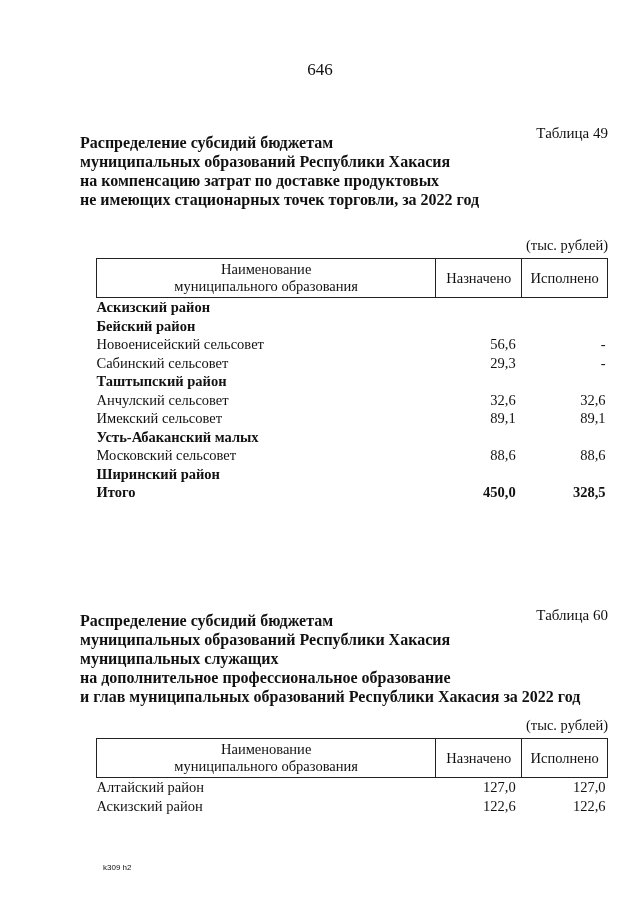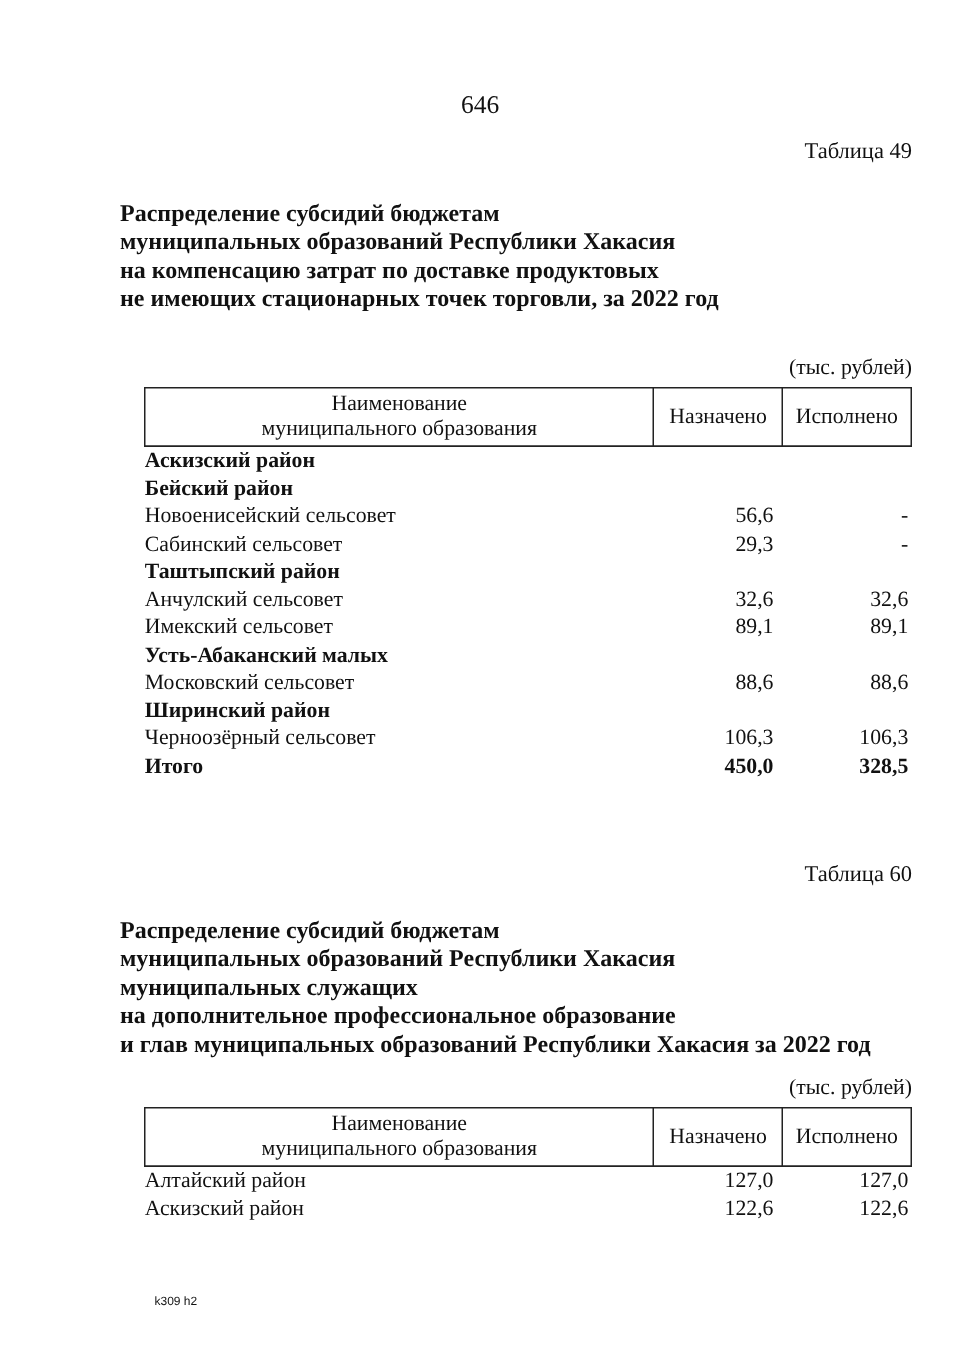--- a/index.html
+++ b/index.html
@@ -1,19 +1,19 @@
 <!DOCTYPE html>
 <html><head>
   <meta charset="utf-8">
   <style>
     html, body { margin: 0; padding: 0; background: #ffffff; }
     body { width: 640px; height: 905px; position: relative; overflow: hidden;
       font-family: "Liberation Serif", "DejaVu Serif", serif; color: #111; }
     .page-number { position: absolute; top: 40px; left: 0; width: 640px; text-align: center; font-size: 17px; margin-top: 20px; }
-    .table-label { position: absolute; right: 32px; font-size: 15px; }
+    .table-label { position: absolute; right: 32px; font-size: 15px; margin-top: 32px; }
     .title { position: absolute; left: 80px; width: 540px; font-weight: bold; font-size: 16px; line-height: 19px; }
     .units { position: absolute; right: 32px; font-size: 14.5px; }
     .tbl { position: absolute; left: 96px; width: 512px; border-collapse: collapse; font-size: 14.5px; }
     .tbl th { border: 1px solid #222; font-weight: normal; height: 38px; padding: 0; line-height: 17px; }
     .tbl th.name { width: 335px; }
     .tbl th.num { width: 84px; }
     .tbl td { padding: 0; height: 18.5px; line-height: 18px; }
     .tbl td.num { text-align: right; padding-right: 2px; }
     .tbl td.c1 { padding-right: 6px; }
     .tbl tr.group td { font-weight: bold; }
@@ -89,25 +89,20 @@
     <tr>
       <td>Московский сельсовет</td>
       <td class="num c1">88,6</td>
       <td class="num">88,6</td>
     </tr>
     <tr class="group">
       <td>Ширинский район</td>
       <td class="num c1"></td>
       <td class="num"></td>
     </tr>
-    <tr>
-      <td>Черноозёрный сельсовет</td>
-      <td class="num c1">106,3</td>
-      <td class="num">106,3</td>
-    </tr>
     <tr class="total">
       <td>Итого</td>
       <td class="num c1">450,0</td>
       <td class="num">328,5</td>
     </tr>
   </tbody>
 </table>
 
 <div class="table-label" style="top:575px;">Таблица 60</div>
 <div class="title" style="top:611px;">

